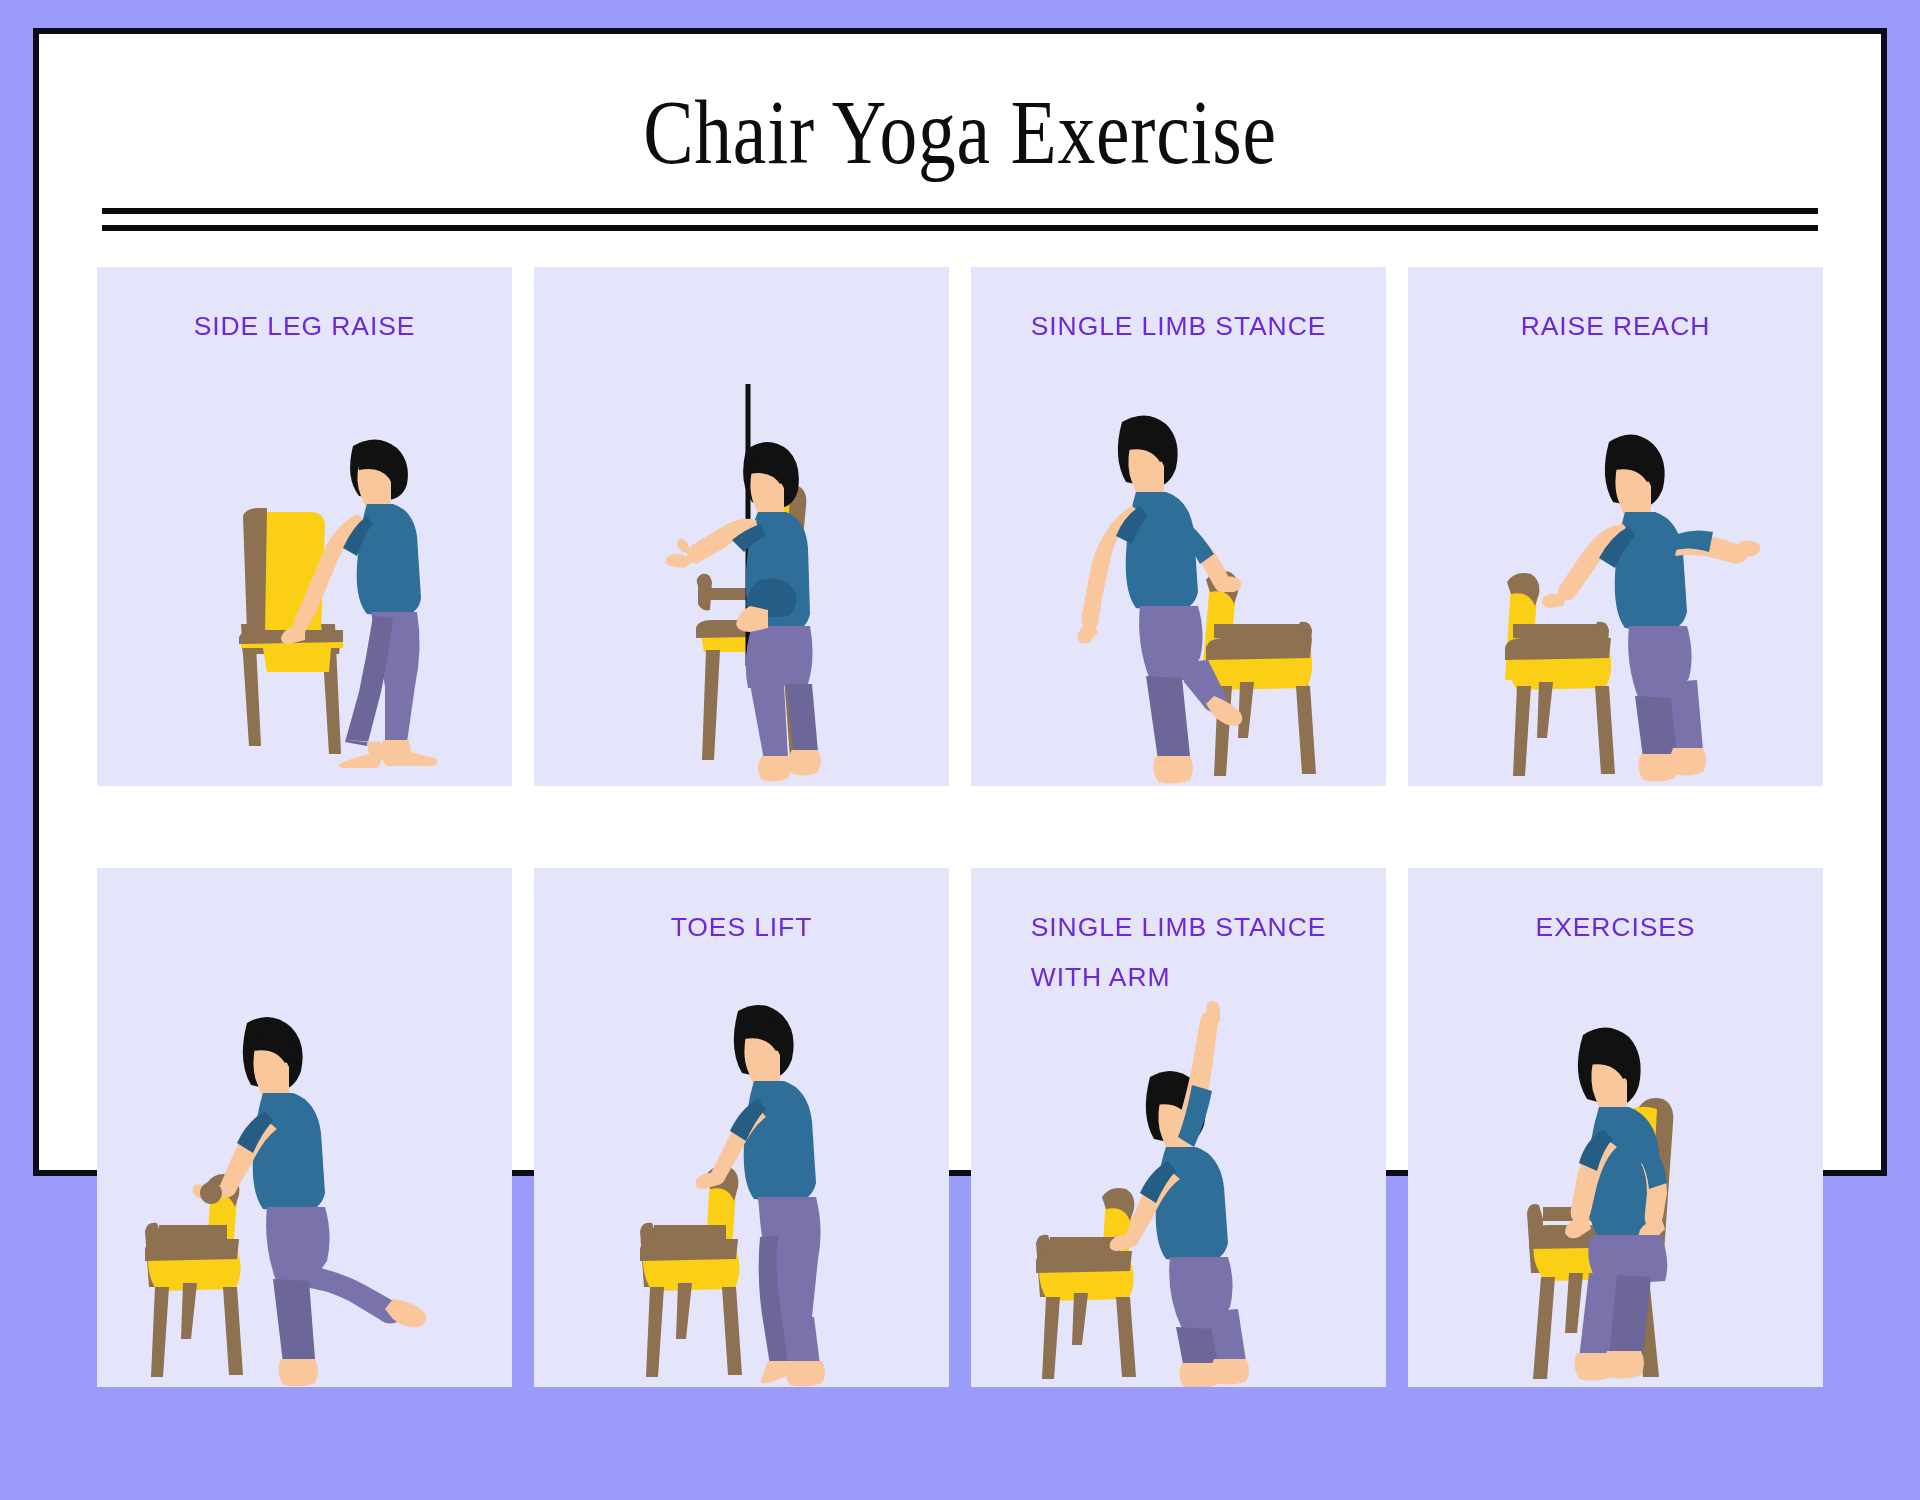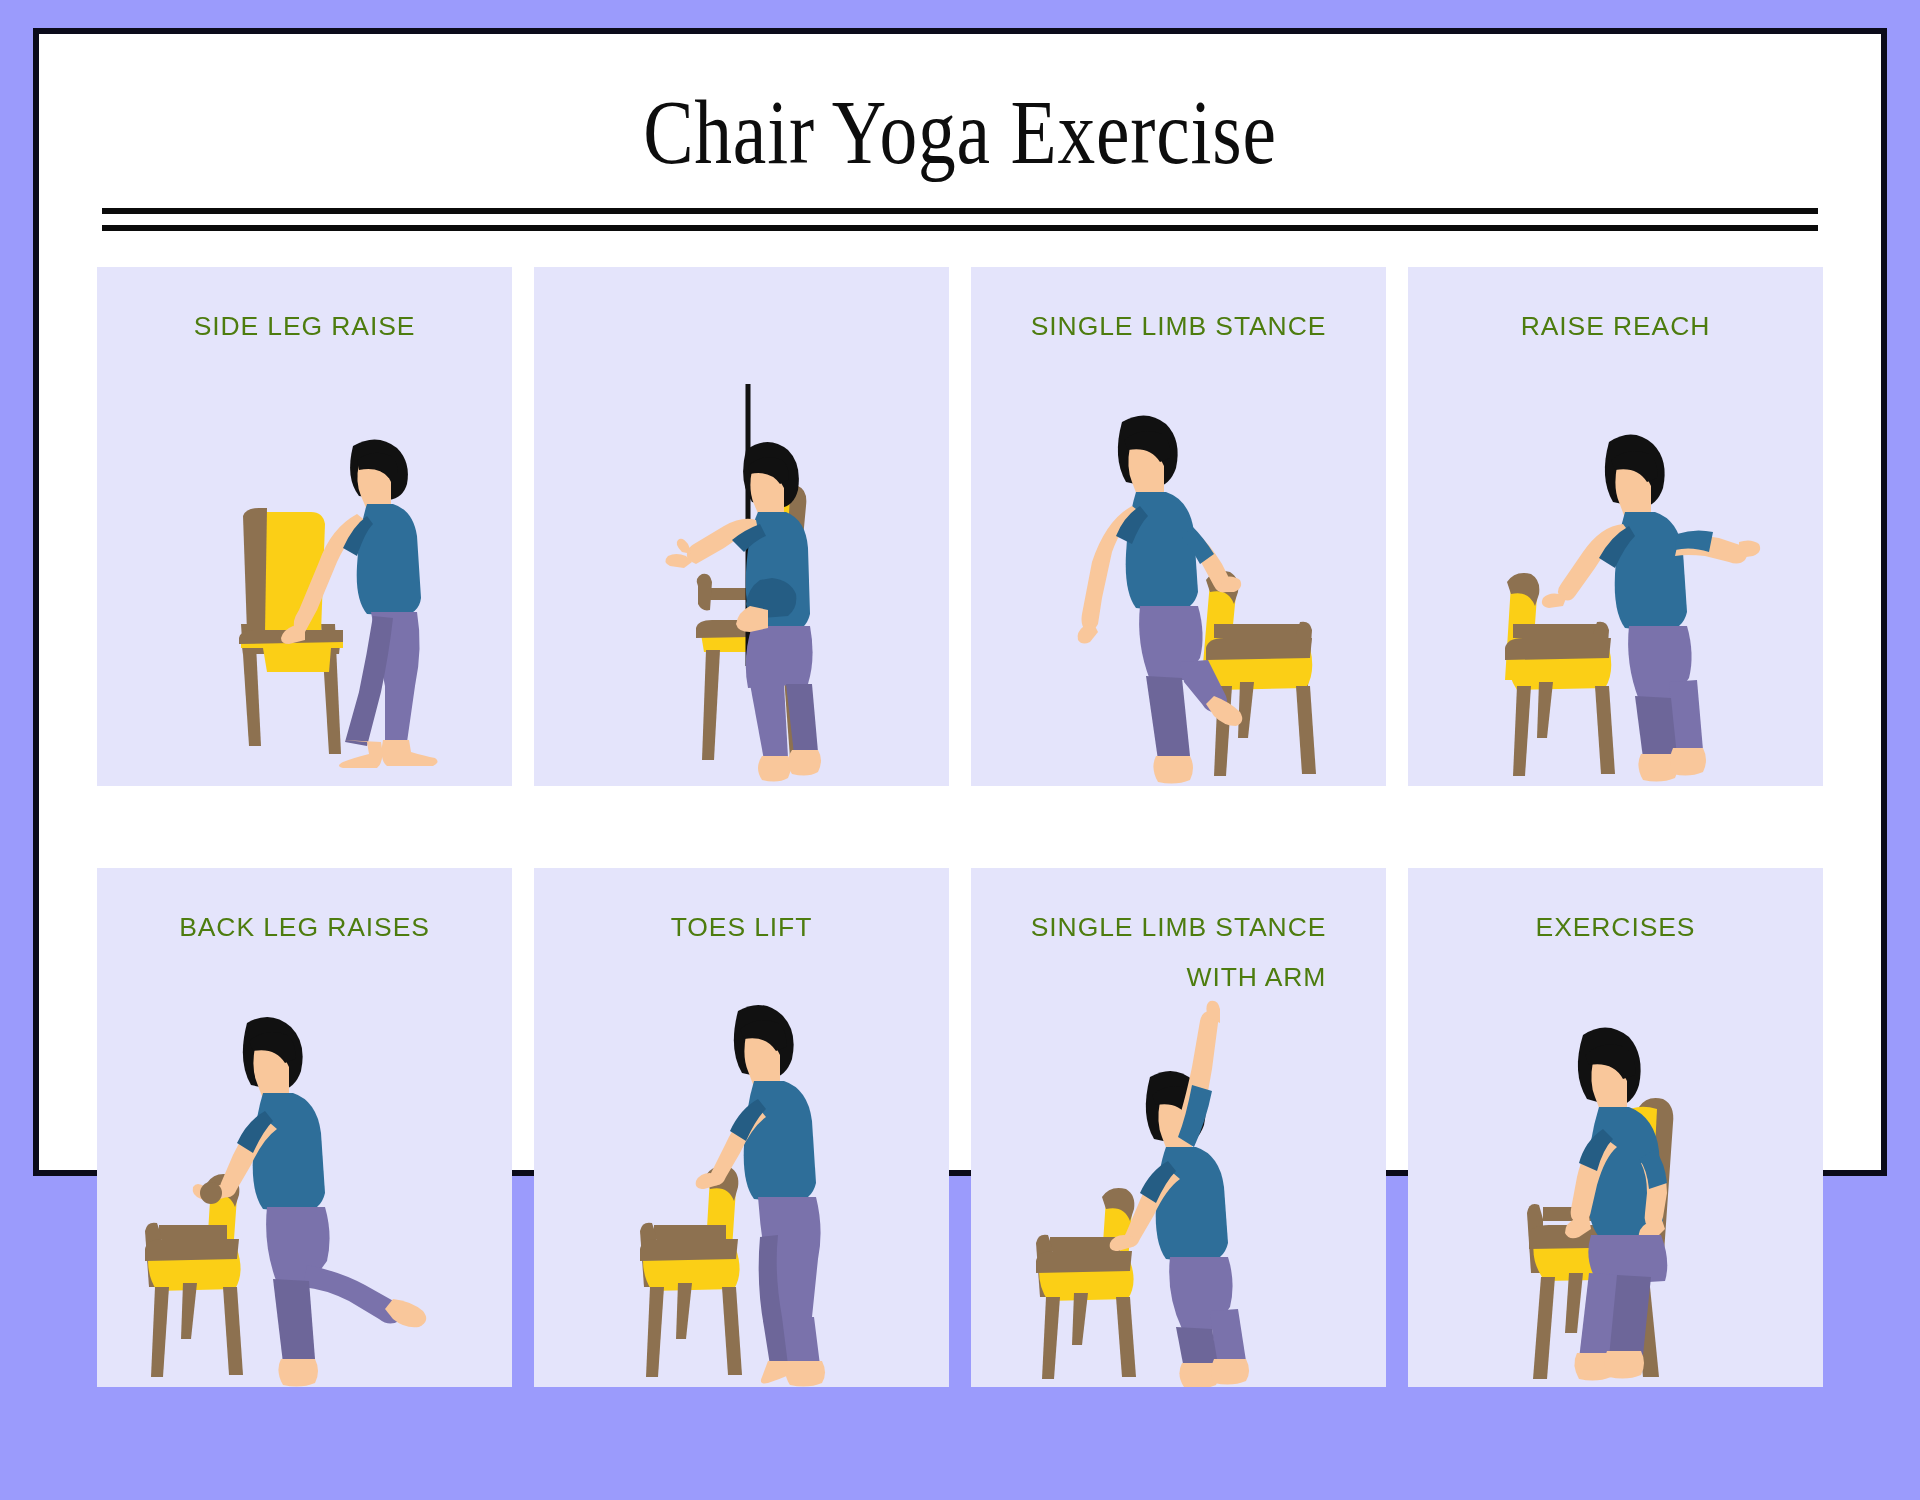--- a/index.html
+++ b/index.html
@@ -56,22 +56,22 @@
     background: #e4e4fb;
     position: relative;
     display: flex;
     flex-direction: column;
     align-items: center;
   }
   .card-label {
     margin-top: 34px;
     font-size: 26.5px;
     letter-spacing: 0.9px;
-    color: #4d7c0f;
-    text-align: right;
+    color: #6d28d9;
+    text-align: left;
     line-height: 50px;
     font-weight: 400;
     padding: 0 10px;
   }
   .art {
     position: absolute;
     left: 0; right: 0; bottom: 0;
     height: 420px;
     display: flex;
     align-items: flex-end;
@@ -227,21 +227,20 @@
             <path d="M218 296 L246 294 L252 364 L224 368 Z" fill="#7a72ab"></path>
             <path d="M184 310 L220 312 L226 370 L192 372 Z" fill="#6d6699"></path>
             <path d="M190 368 L224 368 Q230 380 224 392 Q210 398 192 394 Q184 380 190 368 Z" fill="#f9c79b"></path>
             <path d="M222 362 L252 362 Q258 374 252 386 Q238 392 222 388 Q216 374 222 362 Z" fill="#f9c79b"></path>
           </g>
         </svg>
       </div>
     </div>
 
     <div class="card">
-      <div class="card-label">BACK LEG RAISES</div>
       <div class="art">
         <svg width="340" height="400" viewBox="0 0 340 400">
           <g>
             <path d="M76 198 Q82 188 94 190 Q104 194 102 210 L96 294 L70 294 Z" fill="#fbcf16"></path>
             <path d="M72 196 Q80 184 96 188 Q106 194 104 208 L100 220 Q94 204 76 208 Z" fill="#8d7150"></path>
             <path d="M24 238 L92 238 L92 252 L24 252 Z" fill="#8d7150"></path>
             <path d="M22 236 Q12 234 10 244 L14 300 L26 300 L26 248 Z" fill="#8d7150"></path>
             <path d="M14 262 L102 262 Q110 286 100 302 L22 304 Q10 286 14 262 Z" fill="#fbcf16"></path>
             <path d="M10 262 Q12 252 28 252 L104 252 L102 272 L10 274 Z" fill="#8d7150"></path>
             <path d="M20 300 L34 300 L28 390 L16 390 Z" fill="#8d7150"></path>

